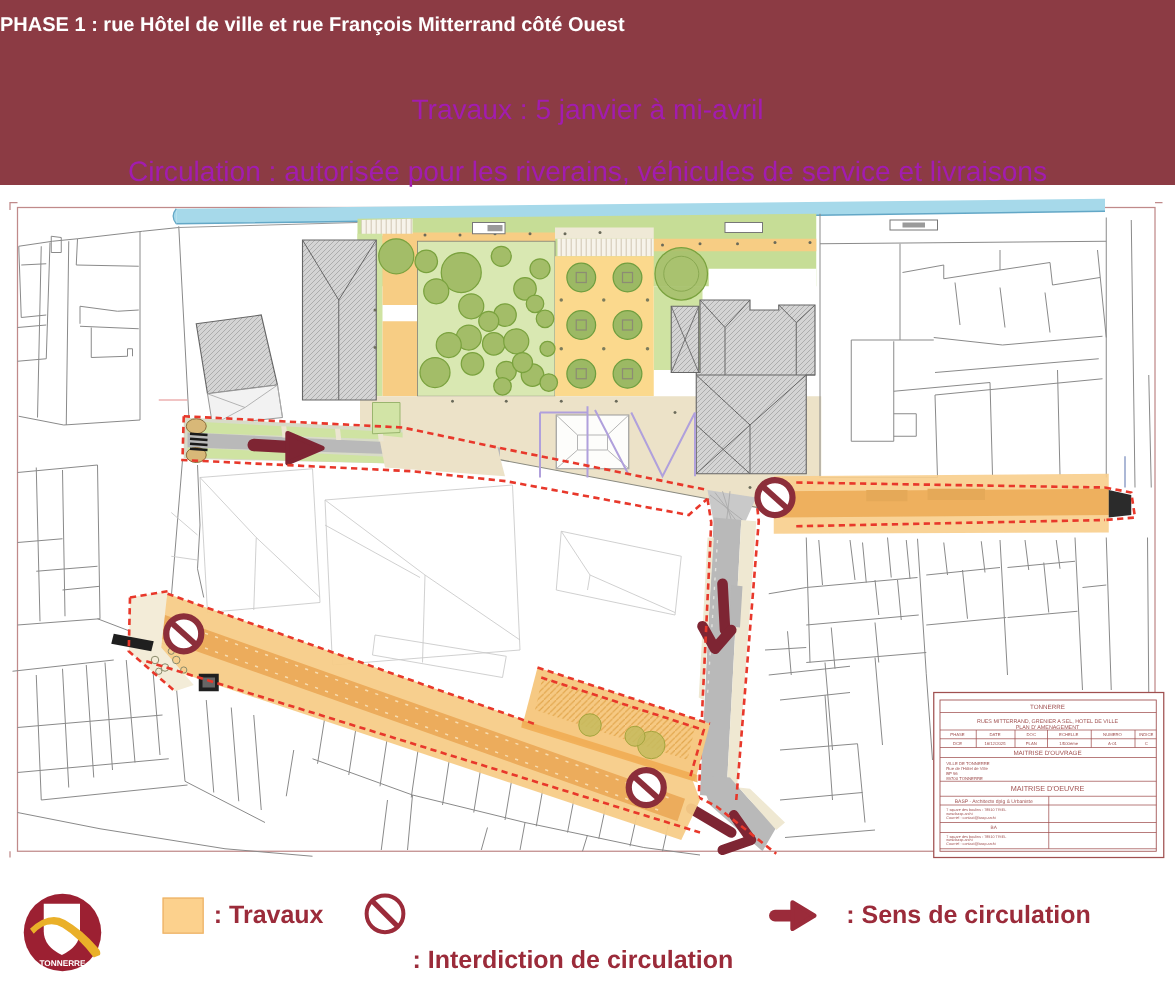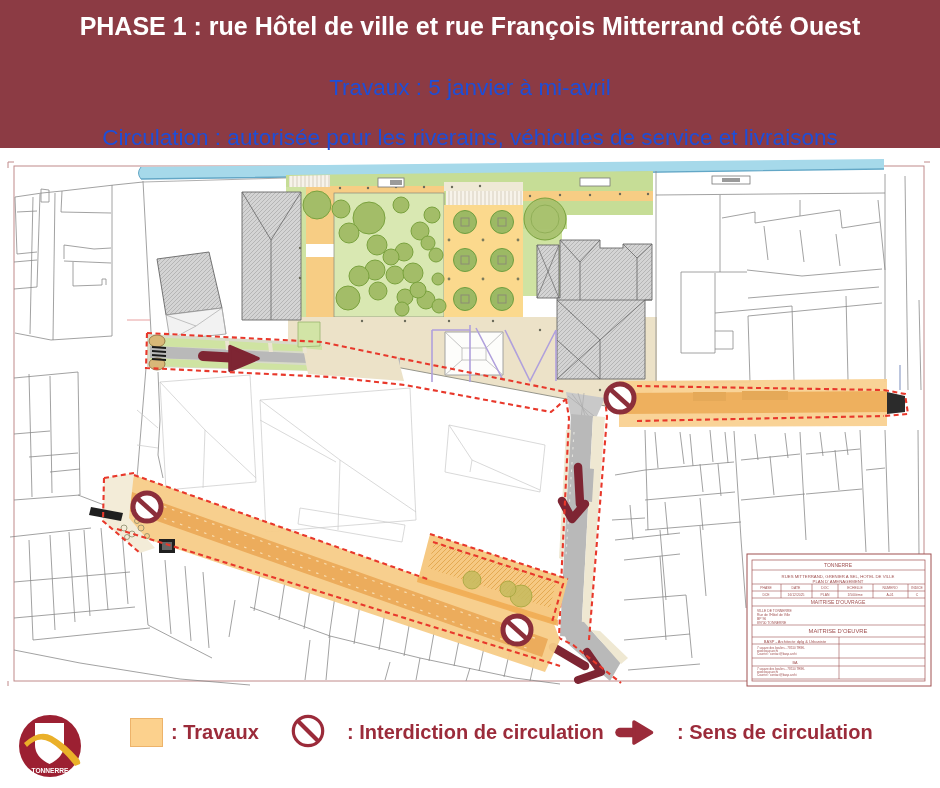--- a/index.html
+++ b/index.html
@@ -1,20 +1,20 @@
 <!DOCTYPE html>
 <html lang="fr"><head>
 <meta charset="utf-8">
 <title>Phase 1</title>
 <style>
   html,body{margin:0;padding:0;background:#ffffff;}
   body{width:940px;height:788px;position:relative;font-family:"Liberation Sans",sans-serif;overflow:hidden;}
   .band{position:absolute;left:0;top:0;width:940px;height:148px;background:#8c3b44;}
-  .title{position:absolute;left:0;top:12px;width:940px;text-align:center;color:#ffffff;font-size:25px;font-weight:bold;}
-  .sub{position:absolute;left:0;width:940px;text-align:center;color:#1d4ed8;font-size:22.5px;}
+  .title{position:absolute;left:0;top:12px;width:940px;text-align:left;color:#ffffff;font-size:16px;font-weight:bold;}
+  .sub{position:absolute;left:0;width:940px;text-align:center;color:#a21caf;font-size:22.5px;}
   .sub1{top:75px;}
   .sub2{top:125px;}
   .legend{}
   .ltxt{position:absolute;color:#9b2b3a;font-size:20px;font-weight:bold;top:721px;text-align:right;}
 </style>
 </head>
 <body>
 
 <div class="band"></div>
 
@@ -439,21 +439,21 @@
 
   <div style="position:absolute;left:130px;top:718px;width:31px;height:27px;background:#fcd18d;border:1px solid #edb36a;"></div>
 
   <div class="ltxt" style="left:171px;">: Travaux</div>
 
   <svg width="40" height="40" viewBox="0 0 40 40" style="position:absolute;left:288px;top:711px;">
     <circle cx="20" cy="20" r="14.7" fill="none" stroke="#9b2b3a" stroke-width="3.2"></circle>
     <line x1="10.2" y1="10.2" x2="29.8" y2="29.8" stroke="#9b2b3a" stroke-width="4.2"></line>
   </svg>
 
-  <div class="ltxt" style="left:347px;">: Interdiction de circulation</div>
+  <div class="ltxt" style="left:330px;margin-top:36px;">: Interdiction de circulation</div>
 
   <svg width="46" height="30" viewBox="0 0 46 30" style="position:absolute;left:614px;top:718px;">
     <path d="M6,14.5 L20,14.5" stroke="#9b2b3a" stroke-width="9.5" stroke-linecap="round" fill="none"></path>
     <path d="M20,4 L37.5,14.5 L20,25 Z" fill="#9b2b3a" stroke="#9b2b3a" stroke-width="3.5" stroke-linejoin="round"></path>
   </svg>
 
   <div class="ltxt" style="left:665px;margin-left:12px;">: Sens de circulation</div>
 </div>
 
 </body></html>

